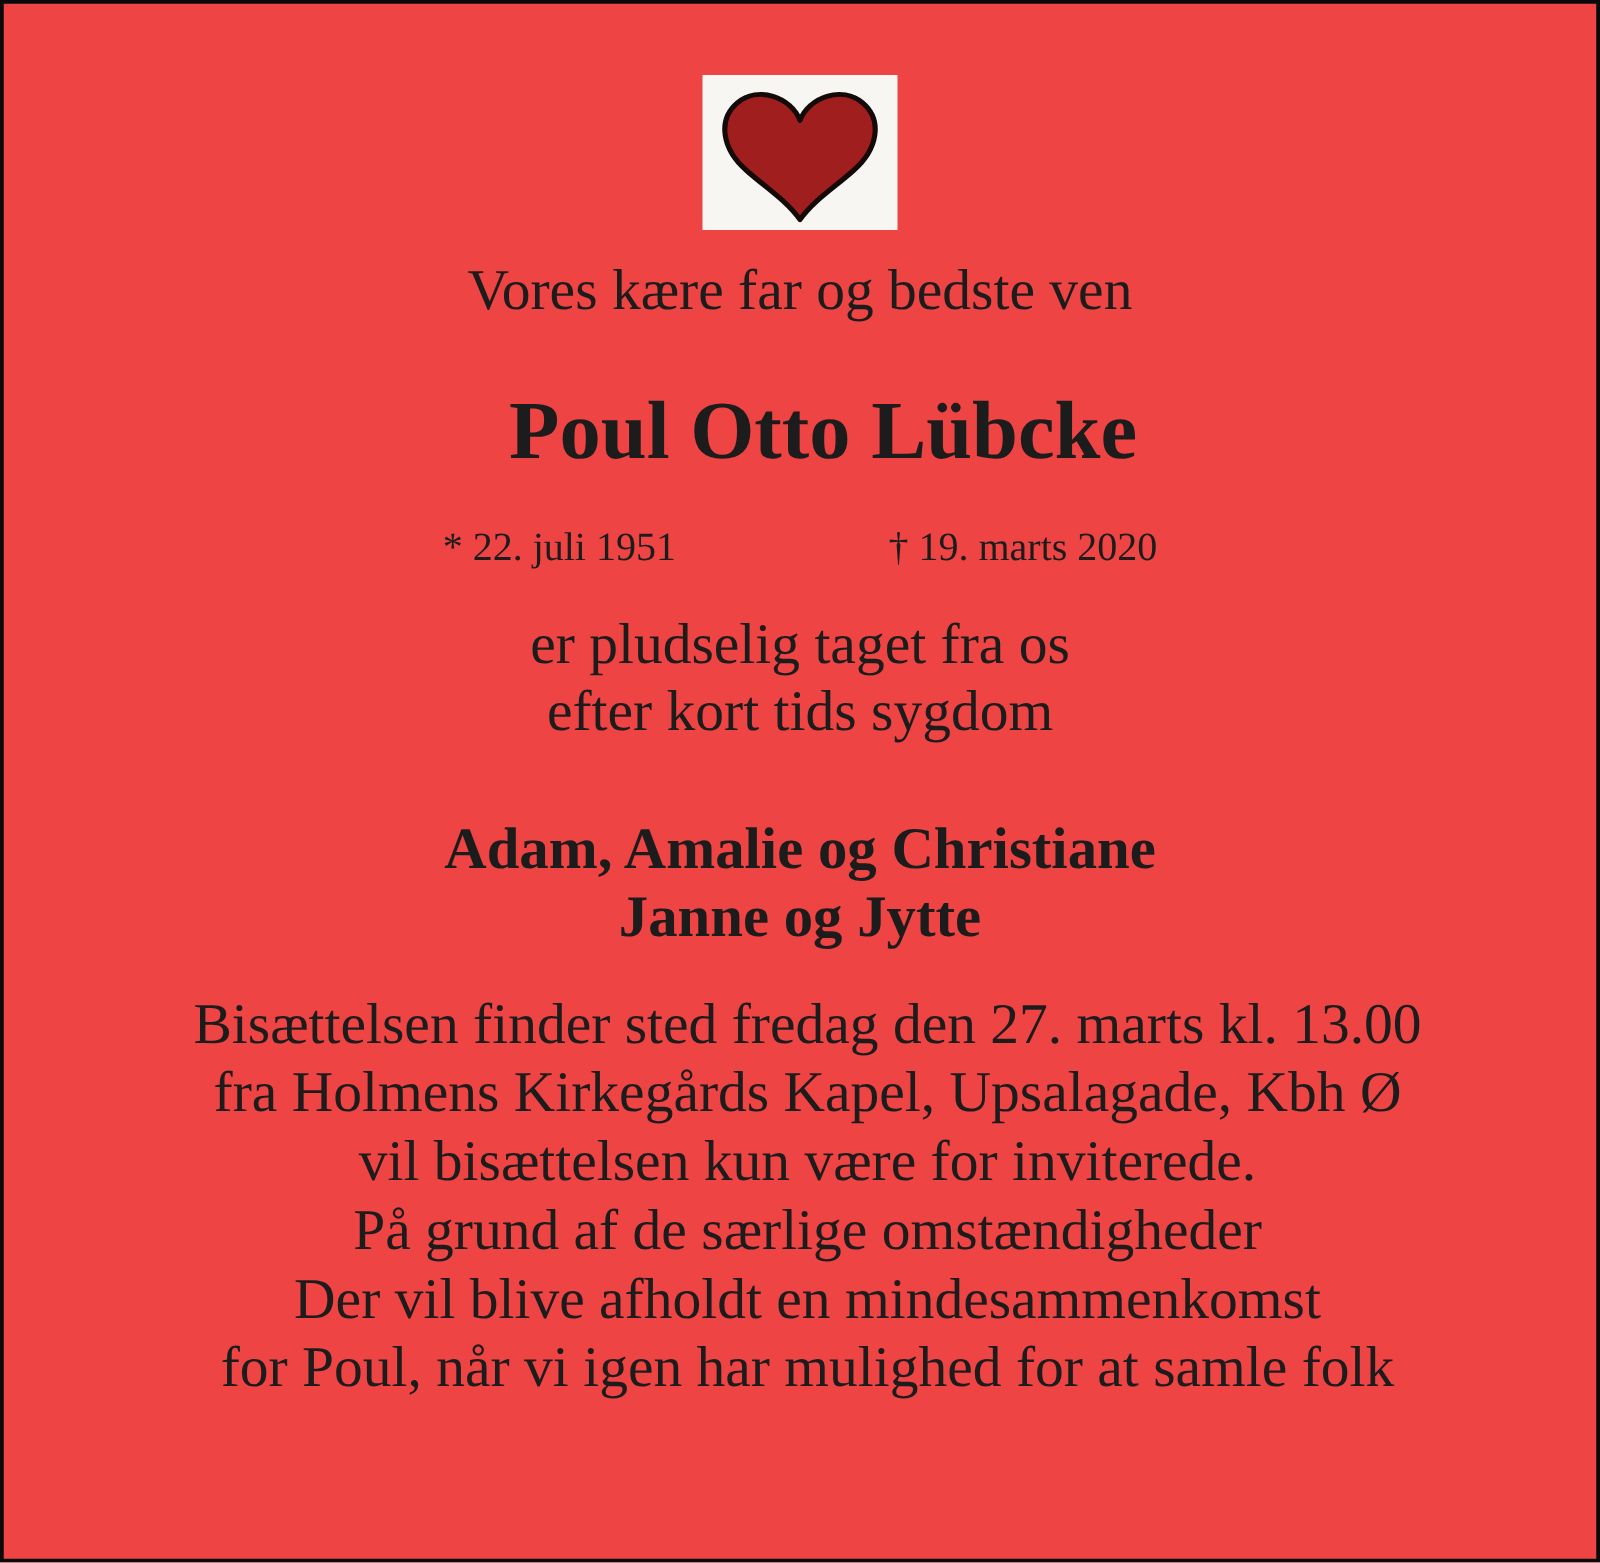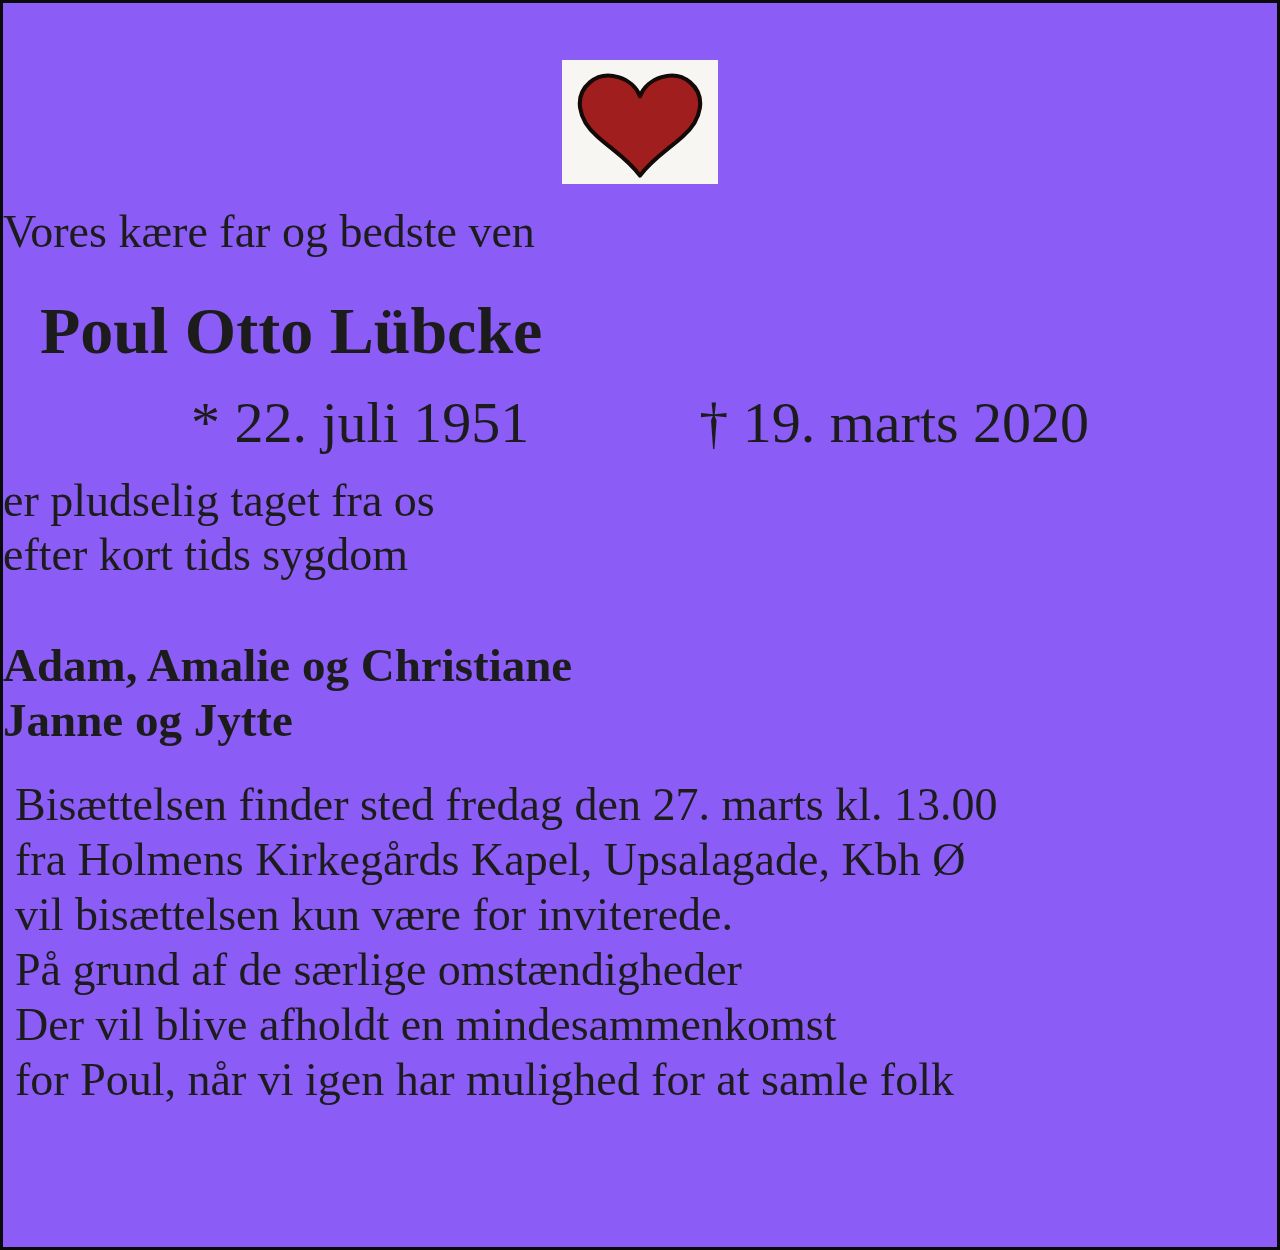--- a/index.html
+++ b/index.html
@@ -6,24 +6,24 @@
     margin: 0;
     padding: 0;
     background: #ffffff;
   }
   .page {
     position: relative;
     width: 1280px;
     height: 1250px;
     box-sizing: border-box;
     border: 3px solid #0a0a0a;
-    background: #8b5cf6;
+    background: #ef4444;
     font-family: "Liberation Serif", "DejaVu Serif", serif;
     color: #1c1c1c;
-    text-align: left;
+    text-align: center;
     overflow: hidden;
   }
   .heart-panel {
     width: 156px;
     height: 124px;
     margin: 57px auto 0 auto;
     background: #f8f6f3;
     display: flex;
     align-items: center;
     justify-content: center;
@@ -35,29 +35,29 @@
     margin-top: 21px;
     font-size: 46px;
     line-height: 54px;
   }
   .profession {
     margin-top: 41px;
     font-size: 46px;
     line-height: 54px;
   }
   .deceased-name {
-    margin-top: 34px;
+    margin-top: 48px;
     font-size: 66px;
     line-height: 76px;
     font-weight: bold;
     padding-left: 37px;
   }
   .dates-row {
     margin-top: 27px;
-    font-size: 58px;
+    font-size: 32px;
     line-height: 54px;
     display: flex;
     justify-content: center;
     gap: 170px;
     white-space: nowrap;
   }
   .message {
     margin-top: 24px;
     font-size: 46px;
     line-height: 54px;

